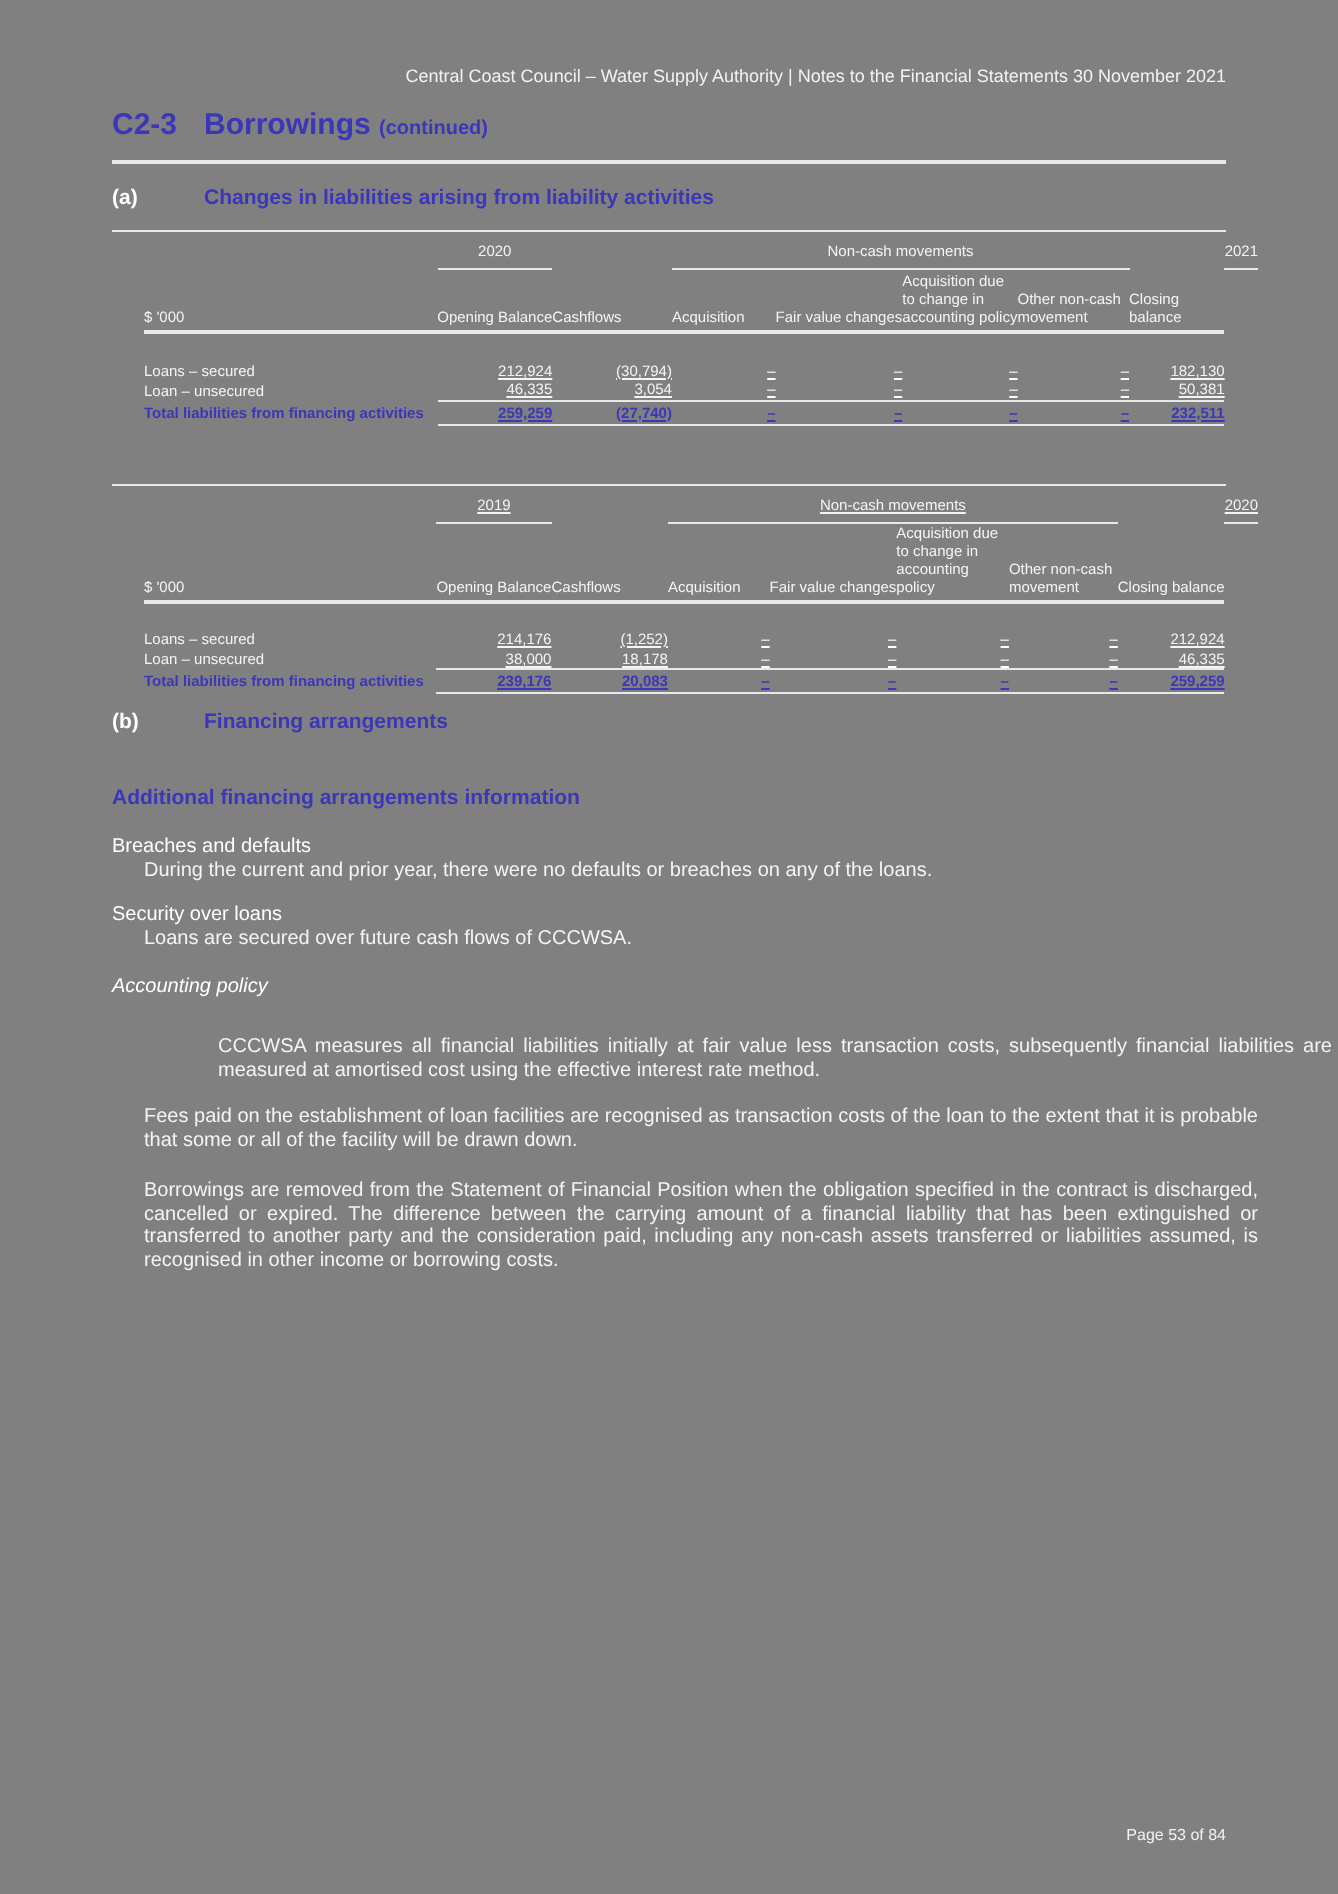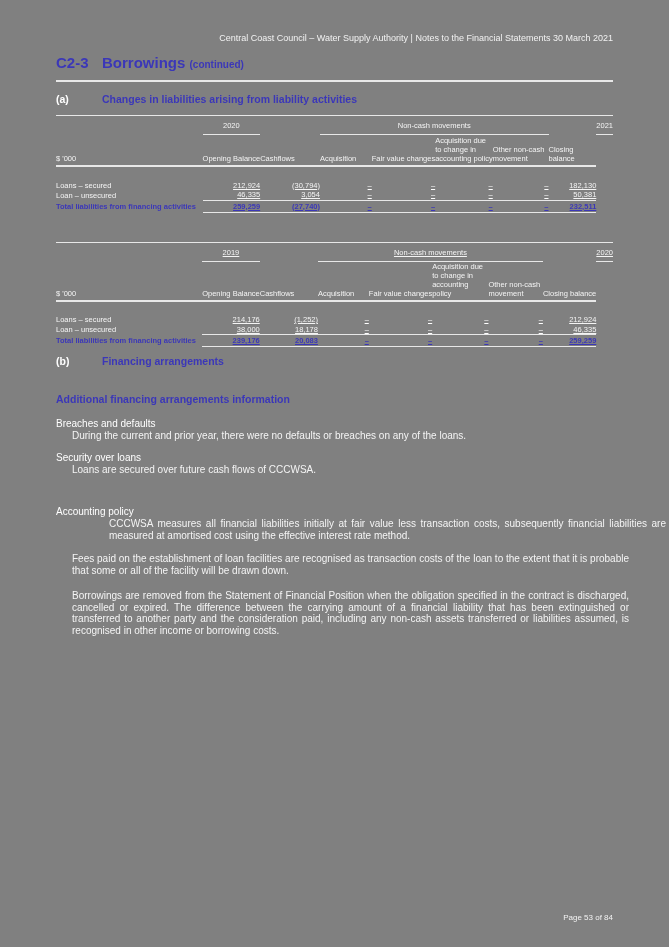--- a/index.html
+++ b/index.html
@@ -22,21 +22,21 @@
       white-space: nowrap;
     }
     .section-title .num { display: inline-block; width: 46px; }
     .section-title .sub { font-size: 10px; }
     .rule-heavy { position: absolute; left: 0; width: 557px; height: 2px; background: #e8e8e8; }
     .subsection {
       position: absolute; left: 0; font-size: 10.5px; font-weight: bold; color: #3b37b8; white-space: nowrap;
     }
     .subsection .letter { display: inline-block; width: 46px; color: #ffffff; }
     table.fin {
-      position: absolute; left: 0; width: 557px;
+      position: absolute; left: 16px; width: 557px;
       border-collapse: collapse; font-size: 7.5px; color: #f4f4f4;
     }
     table.fin td { padding: 0; white-space: nowrap; }
     .num-col { text-align: right; text-decoration: underline; }
     .group-hdr { text-align: center; border-bottom: 1.5px solid #e8e8e8; padding-bottom: 2px !important; }
     .col-hdr { vertical-align: bottom; line-height: 9px; }
     .hdr-row td { border-bottom: 2px solid #e8e8e8; padding-bottom: 2px !important; }
     .total-row td { color: #3b37b8; font-weight: bold; }
     .total-row td.num-col { border-top: 1.5px solid #e8e8e8; border-bottom: 1.5px solid #e8e8e8; }
     .dash { color: #ffffff; }
@@ -44,21 +44,21 @@
     .heading-b { position: absolute; left: 0; font-size: 10.5px; font-weight: bold; color: #3b37b8; }
     .para-title { position: absolute; left: 0; font-size: 10px; color: #ffffff; }
     .para { position: absolute; left: 16px; width: 557px; font-size: 10px; line-height: 11.5px; color: #f4f4f4; text-align: justify; }
     .footer { position: absolute; right: 0; top: 913px; font-size: 8px; color: #f2f2f2; }
   </style>
 </head>
 <body>
 
 <div class="page">
 
-  <div class="running-header">Central Coast Council – Water Supply Authority | Notes to the Financial Statements 30 March 2021</div>
+  <div class="running-header">Central Coast Council – Water Supply Authority | Notes to the Financial Statements 30 November 2021</div>
 
   <div class="section-title">
     <span class="num">C2-3</span><span>Borrowings</span> <span class="sub">(continued)</span>
   </div>
   <div class="rule-heavy" style="top:80px;"></div>
 
   <div class="subsection" style="top:93px;">
     <span class="letter">(a)</span><span>Changes in liabilities arising from liability activities</span>
   </div>
   <div class="rule-heavy" style="top:115px; height:1px;"></div>
@@ -202,19 +202,19 @@
   </div>
 
   <div class="heading-b" style="top:393px;">Additional financing arrangements information</div>
 
   <div class="para-title" style="top:418px;">Breaches and defaults</div>
   <div class="para" style="top:430px;">During the current and prior year, there were no defaults or breaches on any of the loans.</div>
 
   <div class="para-title" style="top:452px;">Security over loans</div>
   <div class="para" style="top:464px;">Loans are secured over future cash flows of CCCWSA.</div>
 
-  <div class="para-title" style="top:506px;">Accounting policy</div>
+  <div class="para-title" style="top:488px;font-style:italic;">Accounting policy</div>
   <div class="para" style="top:518px;margin-left:37px;">CCCWSA measures all financial liabilities initially at fair value less transaction costs, subsequently financial liabilities are measured at amortised cost using the effective interest rate method.</div>
   <div class="para" style="top:553px;">Fees paid on the establishment of loan facilities are recognised as transaction costs of the loan to the extent that it is probable that some or all of the facility will be drawn down.</div>
   <div class="para" style="top:590px;">Borrowings are removed from the Statement of Financial Position when the obligation specified in the contract is discharged, cancelled or expired. The difference between the carrying amount of a financial liability that has been extinguished or transferred to another party and the consideration paid, including any non-cash assets transferred or liabilities assumed, is recognised in other income or borrowing costs.</div>
 
   <div class="footer">Page 53 of 84</div>
 </div>
 
 </body></html>

